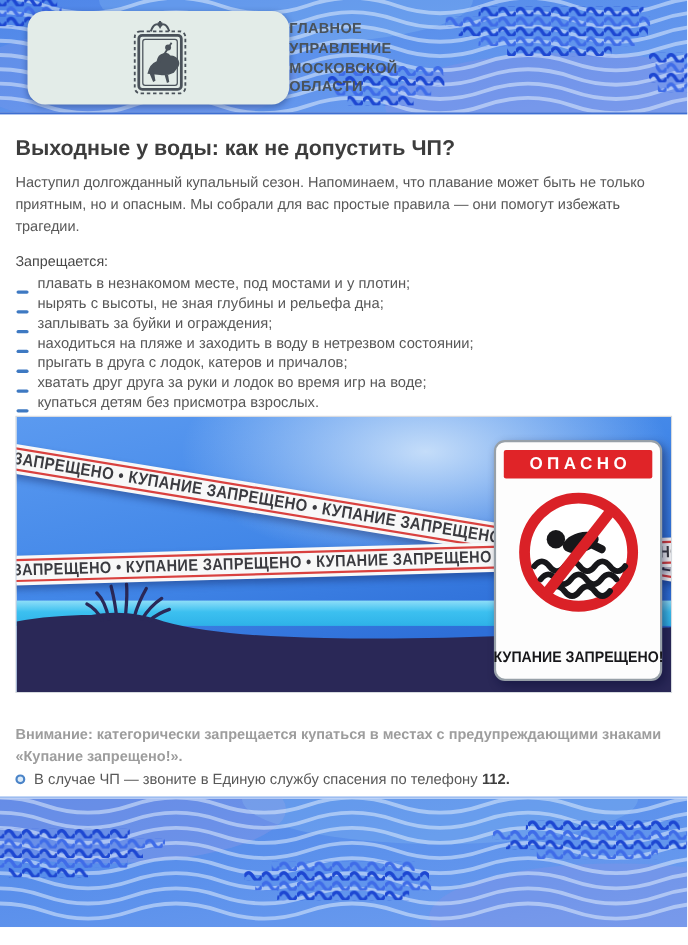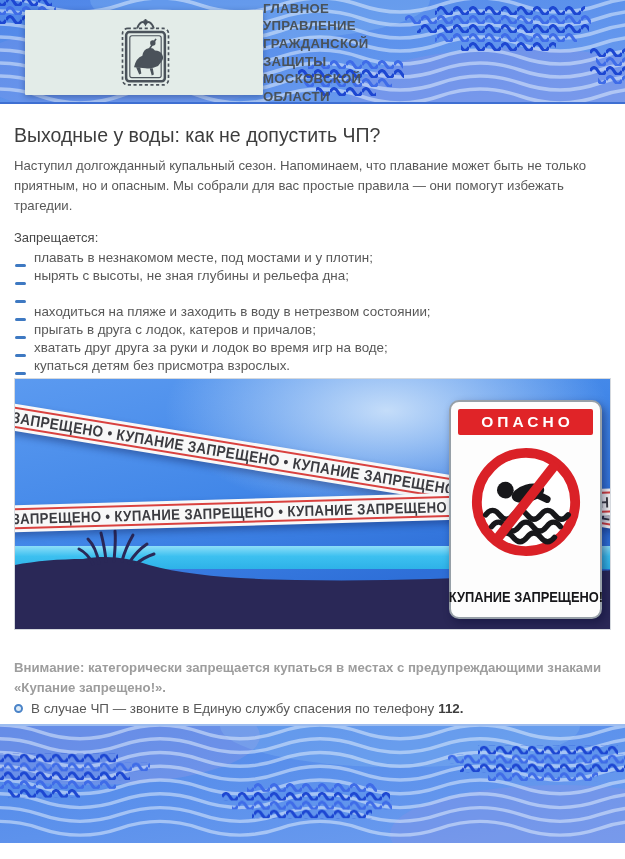--- a/index.html
+++ b/index.html
@@ -7,28 +7,28 @@
   body{position:relative;background:#fff;overflow:hidden;font-family:"Liberation Sans",sans-serif}
 
   
   .banner{position:absolute;left:0;width:625px;overflow:hidden}
   .banner svg{display:block;width:100%;height:100%}
   .banner-top{top:0;height:104px;border-bottom:2px solid #3e6fd2}
   .banner-bottom{top:724px;height:119px;border-top:2px solid #9dbdf0}
 
   
   .logo-badge{position:absolute;left:25px;top:10px;width:238px;height:85px;background:#e3ece8;
-    border-radius:1px;box-shadow:0 2px 6px rgba(15,35,90,.4);display:flex;align-items:center;
+    border-radius:16px;box-shadow:0 2px 6px rgba(15,35,90,.4);display:flex;align-items:center;
     gap:10px;padding:8px 10px 8px 13px}
   .logo-emblem{width:50px;height:64px;flex:0 0 auto}
   .org-name{font-size:13.2px;font-weight:bold;color:#49525a;line-height:1.33;letter-spacing:.3px}
 
   
   .content{position:absolute;left:14px;top:106px;width:597px}
-  .page-title{margin-top:16px;font-size:19.5px;line-height:26px;font-weight:normal;color:#3d3d3d}
+  .page-title{margin-top:16px;font-size:19.5px;line-height:26px;font-weight:bold;color:#3d3d3d}
   .intro{margin-top:8px;font-size:13.2px;line-height:20px;color:#585858}
   .list-heading{margin-top:13px;font-size:13px;line-height:17px;font-weight:normal;color:#474747}
   .rules{list-style:none;margin-top:3px}
   .rules li{display:flex;align-items:flex-end;height:18px;font-size:13.4px;line-height:18px;color:#585858}
   .dash{flex:0 0 11px;height:3px;background:#3e79c2;border-radius:2px;margin:7.5px 8px 0 1px}
 
   
   .figure{position:relative;margin-top:3px;width:597px;height:252px;border:1px solid #d5d9de;
     overflow:hidden;background:linear-gradient(165deg,#5b9af0 0%,#4287e8 42%,#2e6fd8 74%,#2d6ed6 100%)}
   .sky-light{position:absolute;left:20%;top:-35%;width:85%;height:95%;
@@ -138,21 +138,20 @@
       <rect x="11" y="17" width="30" height="40" rx="2" fill="none" stroke="#4a525a" stroke-width="1.1"></rect>
       <g fill="#4a525a">
         <path d="M15 47 q2 -9 8 -11 q1 -6 6 -7 q4 -1 6 2 q5 0 7 4 q2 4 -1 7 l-3 4 q-6 3 -12 2 z"></path>
         <path d="M17 47 l3 7 l2 -1 l-1 -6 z M30 48 l2 7 l2 -1 l-1 -6 z"></path>
         <circle cx="33" cy="24" r="2.6"></circle>
       </g>
       <line x1="36" y1="20" x2="20" y2="45" stroke="#4a525a" stroke-width="1.6"></line>
     </svg>
     <div class="org-name">
       <div>ГЛАВНОЕ УПРАВЛЕНИЕ</div>
-      <div>ГРАЖДАНСКОЙ ЗАЩИТЫ</div>
       <div>МОСКОВСКОЙ ОБЛАСТИ</div>
     </div>
   </div>
 </header>
 
 <main class="content">
   <h1 class="page-title">Выходные у воды: как не допустить ЧП?</h1>
 
   <p class="intro">Наступил долгожданный купальный сезон. Напоминаем, что плавание может быть не только приятным, но и опасным. Мы собрали для вас простые правила — они помогут избежать трагедии.</p>
 
@@ -162,20 +161,21 @@
     <li>
         <span class="dash"></span>
         <span>плавать в незнакомом месте, под мостами и у плотин;</span>
       </li>
     <li>
         <span class="dash"></span>
         <span>нырять с высоты, не зная глубины и рельефа дна;</span>
       </li>
     <li>
         <span class="dash"></span>
+        <span>заплывать за буйки и ограждения;</span>
       </li>
     <li>
         <span class="dash"></span>
         <span>находиться на пляже и заходить в воду в нетрезвом состоянии;</span>
       </li>
     <li>
         <span class="dash"></span>
         <span>прыгать в друга с лодок, катеров и причалов;</span>
       </li>
     <li>

